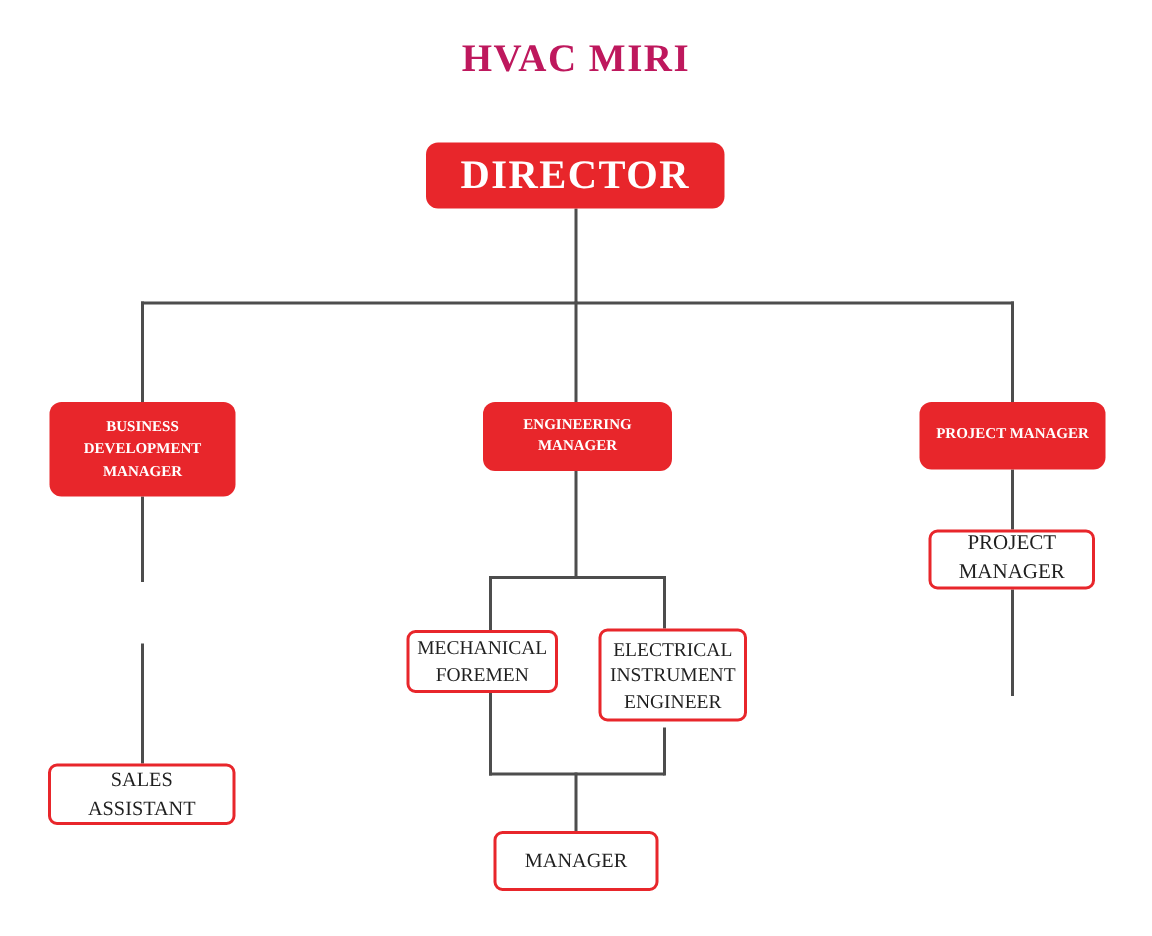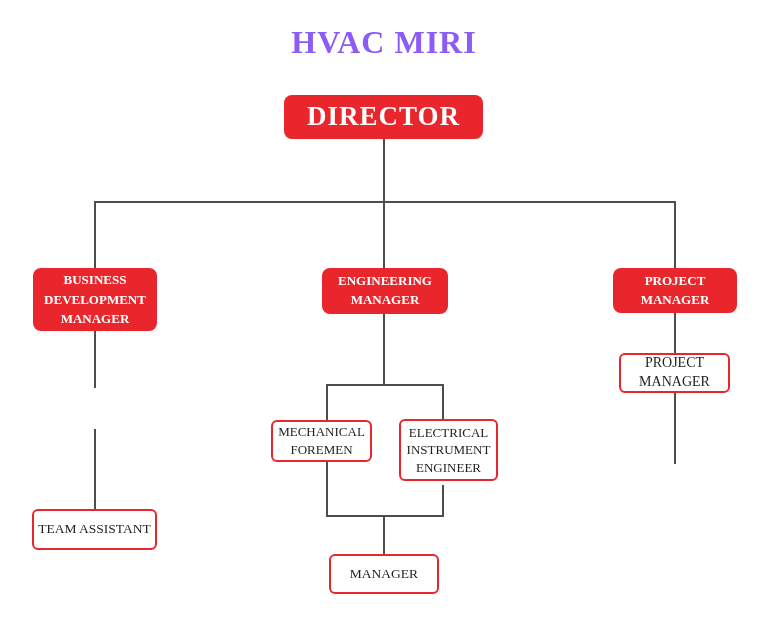--- a/index.html
+++ b/index.html
@@ -9,29 +9,29 @@
   }
   *{box-sizing:border-box;margin:0;padding:0;}
   html,body{background:#fff;}
   body{
     width:768px;height:624px;position:relative;overflow:hidden;
     font-family:"Liberation Serif","DejaVu Serif",serif;color:var(--ink);
   }
   .canvas{position:absolute;inset:0;}
   .title{
     position:absolute;left:0;right:0;top:24px;text-align:center;
-    font-size:32px;font-weight:bold;letter-spacing:1px;color:#8b5cf6;
+    font-size:26px;font-weight:bold;letter-spacing:1px;color:#be185d;
   }
   .node{
     position:absolute;display:flex;align-items:center;justify-content:center;
     text-align:center;
   }
   .red-node{
     background:var(--red);color:#fff;border-radius:8px;
-    font-weight:bold;font-size:13px;line-height:1.45;padding:4px 10px;
+    font-weight:bold;font-size:10px;line-height:1.45;padding:4px 10px;
   }
   .white-node{
     background:#fff;border:2.5px solid var(--red);border-radius:6px;
     color:var(--ink);font-size:13.5px;line-height:1.35;padding:2px 3px;
   }
   .director{
     left:284px;top:95px;width:199px;height:44px;
     font-size:27px;letter-spacing:1px;
   }
   .bdm{left:33px;top:268px;width:124px;height:63px;line-height:1.5;}
@@ -104,21 +104,21 @@
 
   <div class="node red-node director">DIRECTOR</div>
 
   <div class="node red-node bdm">BUSINESS DEVELOPMENT MANAGER</div>
 
   <div class="node red-node em">ENGINEERING MANAGER</div>
 
   <div class="node red-node pm">PROJECT MANAGER</div>
 
 
-  <div class="node white-node sales">TEAM ASSISTANT</div>
+  <div class="node white-node sales">SALES ASSISTANT</div>
 
   <div class="node white-node mech">MECHANICAL FOREMEN</div>
 
   <div class="node white-node elec">ELECTRICAL INSTRUMENT ENGINEER</div>
 
   <div class="node white-node drafter">MANAGER</div>
 
   <div class="node white-node pmsub">PROJECT MANAGER</div>
 
 

